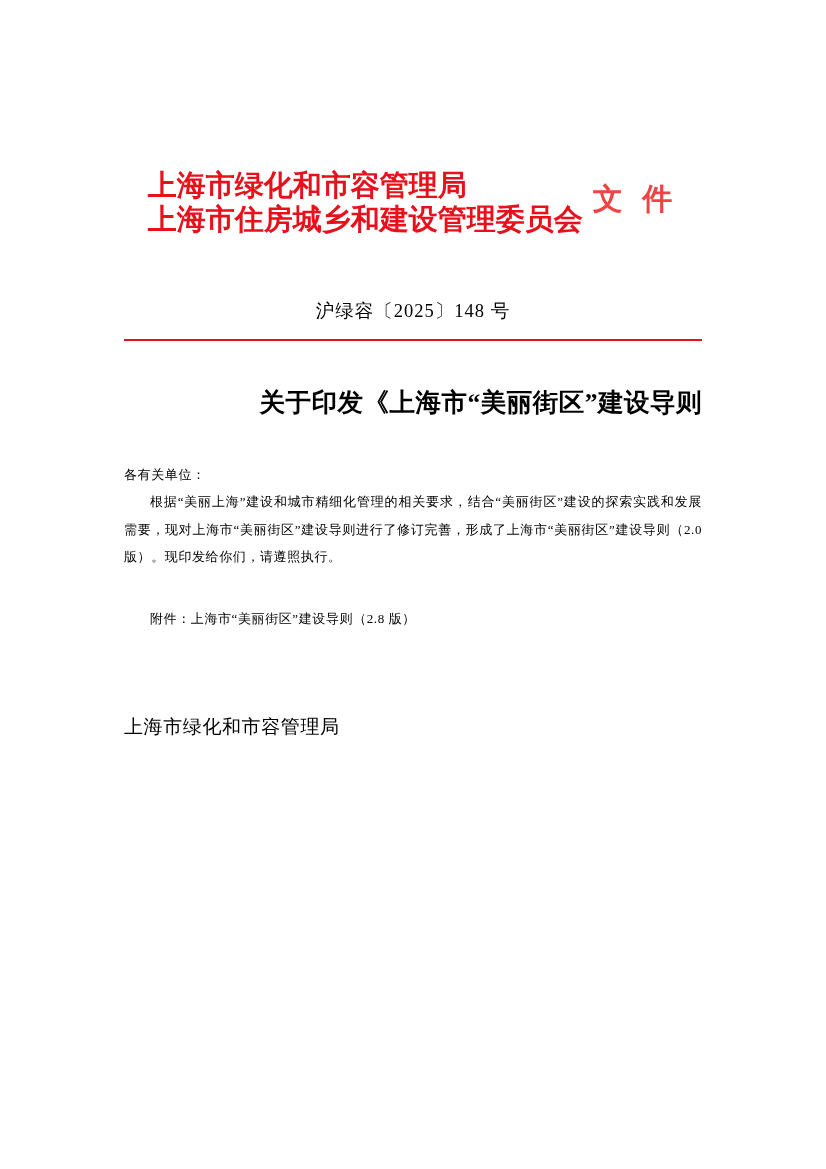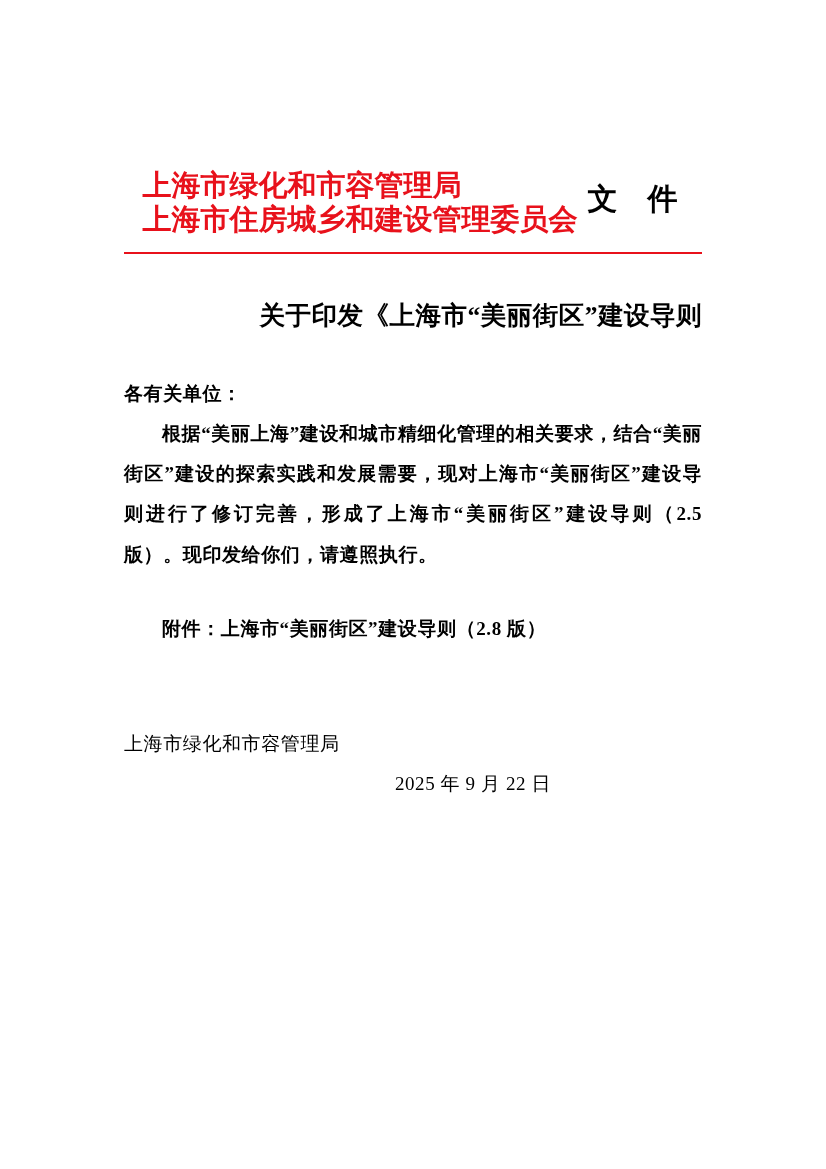--- a/index.html
+++ b/index.html
@@ -40,22 +40,22 @@
   }
   .issuer-line {
     color: #e8111b;
     font-family: "DejaVu Sans", "Liberation Sans", sans-serif;
     font-weight: bold;
     font-size: 29px;
     letter-spacing: 0px;
     white-space: nowrap;
   }
   .doc-word {
-    color: #000000;
-    font-family: Liberation Mono, monospace;
+    color: #ef4444;
+    font-family: Liberation Serif, serif;
     font-weight: bold;
     font-size: 30px;
     letter-spacing: 6px;
     padding-bottom: 6px;
     white-space: nowrap;
   }
 
   
   .doc-number {
     margin-top: 62px;
@@ -78,25 +78,24 @@
     text-align: right;
     font-size: 25.5px;
     font-weight: bold;
     line-height: 1.55;
     letter-spacing: 0.5px;
   }
 
   
   .body-block {
     margin-top: 38px;
-    font-size: 19px;
+    font-size: 13px;
     line-height: 2.12;
     letter-spacing: 0.6px;
     text-align: justify;
-    font-weight: bold;
   }
   .salutation {
     margin: 0;
   }
   .para {
     margin: 0;
     text-indent: 2em;
   }
   .attachment {
     margin: 34px 0 0 0;
@@ -127,33 +126,33 @@
 <div class="page">
 
   <div class="letterhead">
     <div class="issuer-lines">
       <div class="issuer-line">上海市绿化和市容管理局</div>
       <div class="issuer-line">上海市住房城乡和建设管理委员会</div>
     </div>
     <div class="doc-word">文 件</div>
   </div>
 
+  <div class="doc-number">沪绿容〔2025〕148 号</div>
 
   <div class="red-rule"></div>
 
   <div class="doc-title">
     <div>关于印发《上海市“美丽街区”建设导则</div>
   </div>
 
   <div class="body-block">
     <p class="salutation">各有关单位：</p>
-    <p class="para">根据“美丽上海”建设和城市精细化管理的相关要求，结合“美丽街区”建设的探索实践和发展需要，现对上海市“美丽街区”建设导则进行了修订完善，形成了上海市“美丽街区”建设导则（2.5 版）。现印发给你们，请遵照执行。</p>
+    <p class="para">根据“美丽上海”建设和城市精细化管理的相关要求，结合“美丽街区”建设的探索实践和发展需要，现对上海市“美丽街区”建设导则进行了修订完善，形成了上海市“美丽街区”建设导则（2.0 版）。现印发给你们，请遵照执行。</p>
     <p class="attachment">附件：上海市“美丽街区”建设导则（2.8 版）</p>
   </div>
 
   <div class="signature">
     <div class="sig-orgs">
       <span>上海市绿化和市容管理局</span>
     </div>
-    <div class="sig-date">2025 年 9 月 22 日</div>
   </div>
 
 </div>
 
 </body></html>

